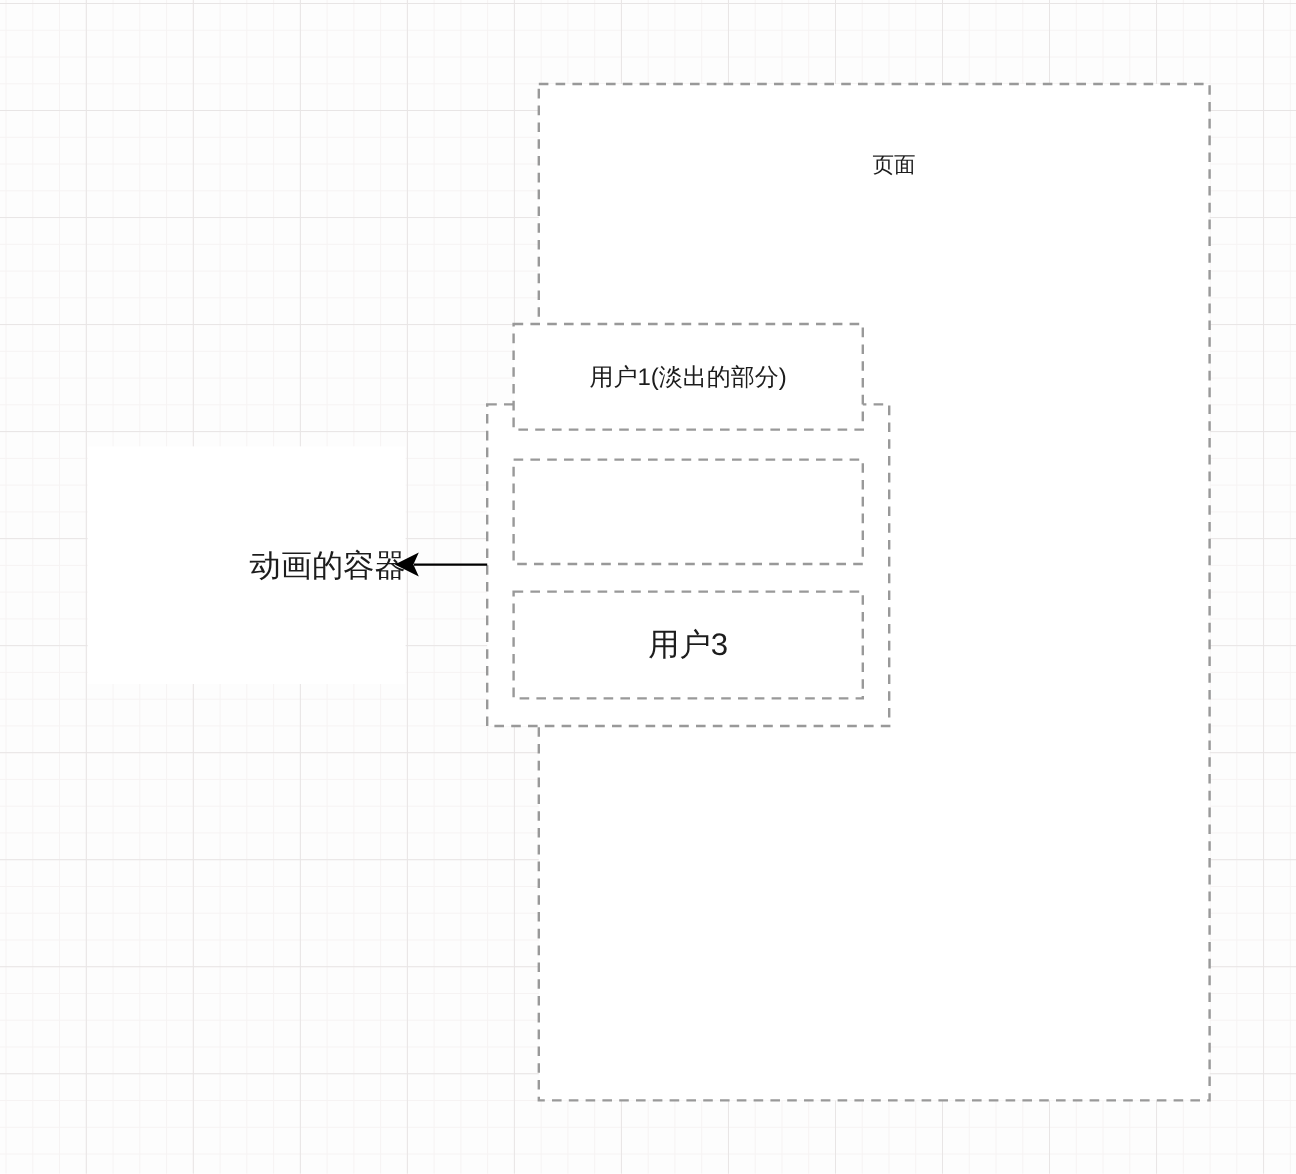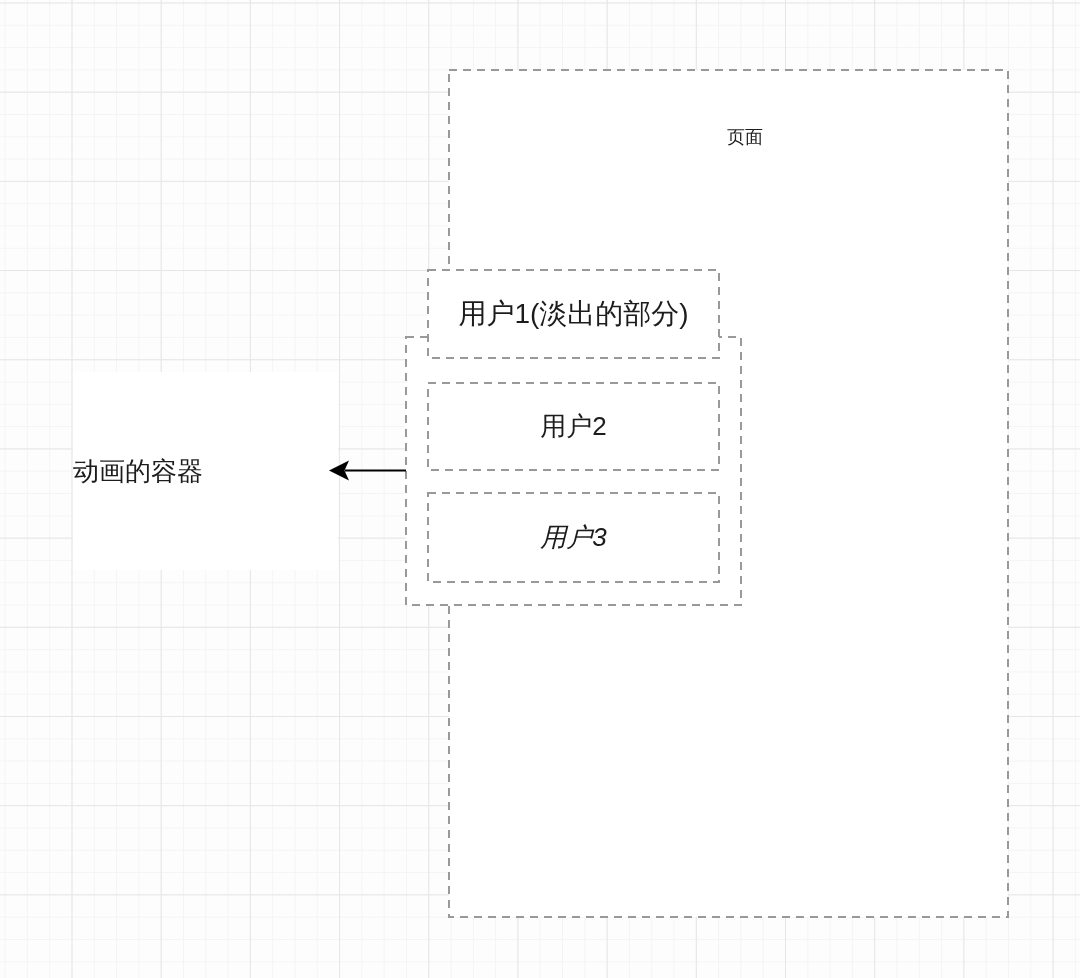--- a/index.html
+++ b/index.html
@@ -16,28 +16,28 @@
     background-size:89.2px 89.2px, 89.2px 89.2px, 22.3px 22.3px, 22.3px 22.3px;
     background-position:71.5px 2.5px;
     font-family:"Liberation Sans", sans-serif;
     color:#1c1c1c;
   }
   .shapes{position:absolute;left:0;top:0;z-index:2;}
   .shape-rect{fill:#ffffff;stroke:#999999;stroke-width:2;}
   .lbl{position:absolute;z-index:3;color:#1c1c1c;}
   .center-lbl{display:flex;align-items:center;justify-content:center;text-align:center;font-size:26px;}
   .lbl-page{left:727px;top:122px;font-size:18px;line-height:30px;white-space:nowrap;}
-  .lbl-user1{left:428px;top:270px;width:291px;height:88px;font-size:28px;}
+  .lbl-user1{left:428px;top:270px;width:291px;height:88px;font-size:20px;}
   .lbl-user2{left:428px;top:383px;width:291px;height:87px;}
-  .lbl-user3{left:428px;top:493px;width:291px;height:89px;font-style:italic;}
+  .lbl-user3{left:428px;top:493px;width:291px;height:89px;}
   .anim-box{
     position:absolute;z-index:1;
     left:73px;top:372px;width:265px;height:198px;
     background:#ffffff;
-    display:flex;align-items:center;justify-content:flex-start;
+    display:flex;align-items:center;justify-content:flex-end;
     font-size:26px;white-space:nowrap;
   }
 </style>
 </head>
 <body>
 
 <div class="canvas">
 
   <div class="anim-box">
     <span>动画的容器</span>
@@ -58,17 +58,16 @@
     <g>
       <line x1="406" y1="470.5" x2="345" y2="470.5" stroke="#000000" stroke-width="2"></line>
       <polygon points="329,470.5 349,460.5 344.5,470.5 349,480.5" fill="#000000"></polygon>
     </g>
   </svg>
 
   <div class="lbl lbl-page">页面</div>
 
   <div class="lbl center-lbl lbl-user1">用户1(淡出的部分)</div>
 
-  <div class="lbl center-lbl lbl-user2">用户2</div>
 
   <div class="lbl center-lbl lbl-user3">用户3</div>
 
 </div>
 
 </body></html>

